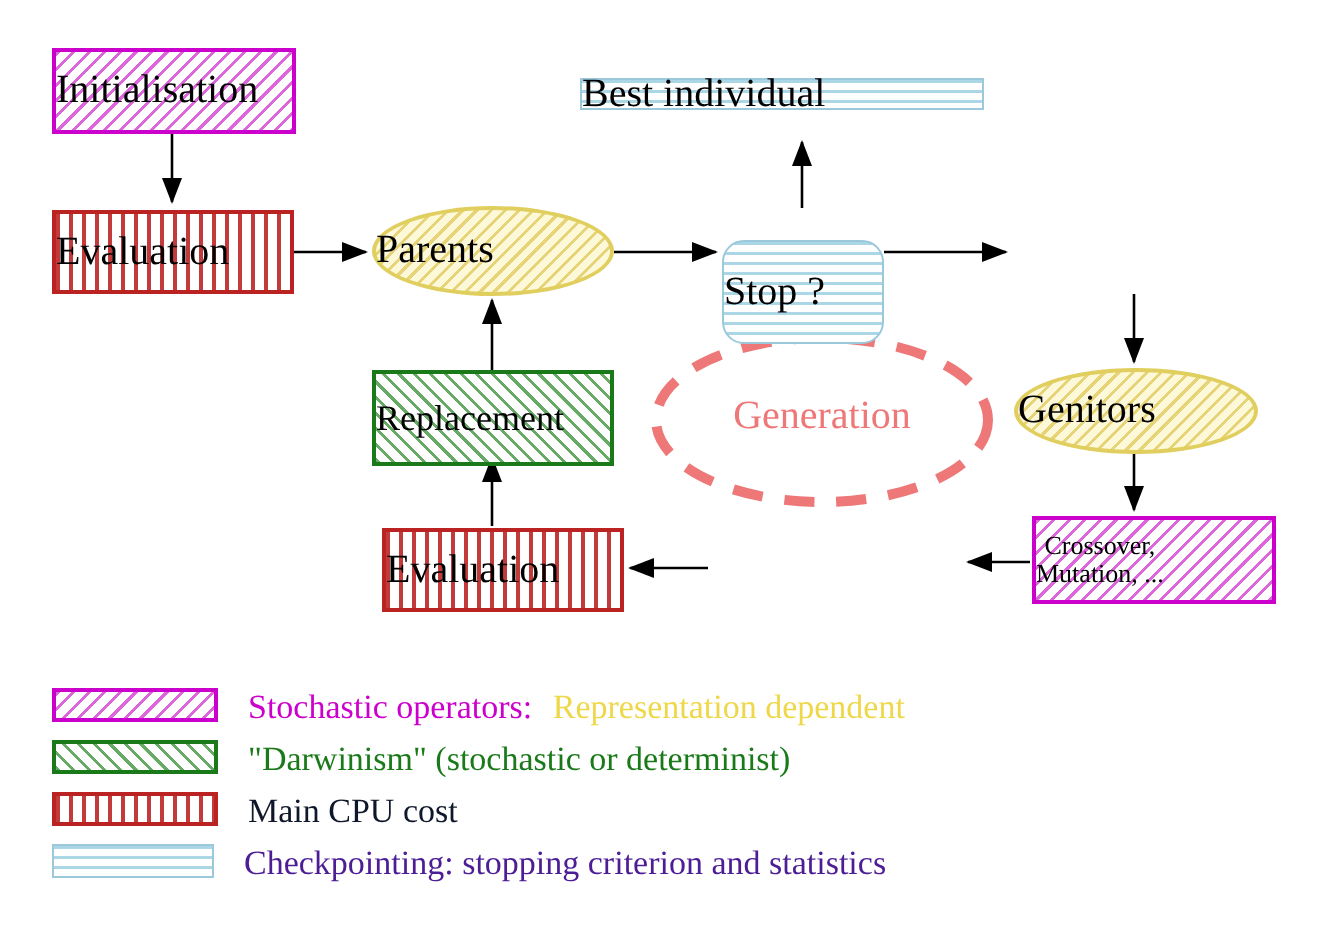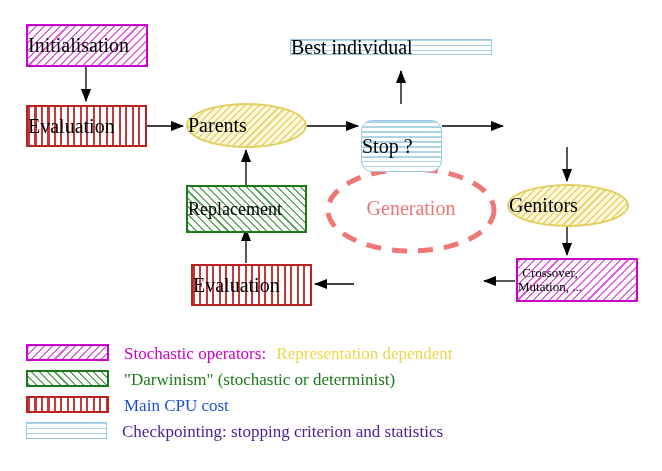--- a/index.html
+++ b/index.html
@@ -46,21 +46,21 @@
     text-align:center;color:#ee7878;font-size:20px;
   }
   
   .legend-row{position:absolute;left:26px;display:flex;align-items:flex-start;height:18px;}
   .swatch{width:79px;height:13px;box-sizing:content-box;margin-right:15px;flex:0 0 auto;}
   .swatch.cyan-stripes{height:15px;}
   .legend-text{font-size:17px;white-space:nowrap;}
   .lg-magenta{color:#cc00cc;}
   .lg-gold{color:#eed84a;margin-left:6px;}
   .lg-green{color:#1a7a1a;}
-  .lg-red{color:#1d4ed8;}
+  .lg-red{color:#0f172a;}
   .lg-cyan{color:#4c1d95;}
 </style>
 </head>
 <body>
 
 <div id="canvas">
 
   <svg id="arrow-layer" viewBox="0 0 662 471" xmlns="http://www.w3.org/2000/svg">
     <defs>
       <marker id="ah" markerUnits="userSpaceOnUse" markerWidth="13" markerHeight="10" refX="12" refY="5" orient="auto">

